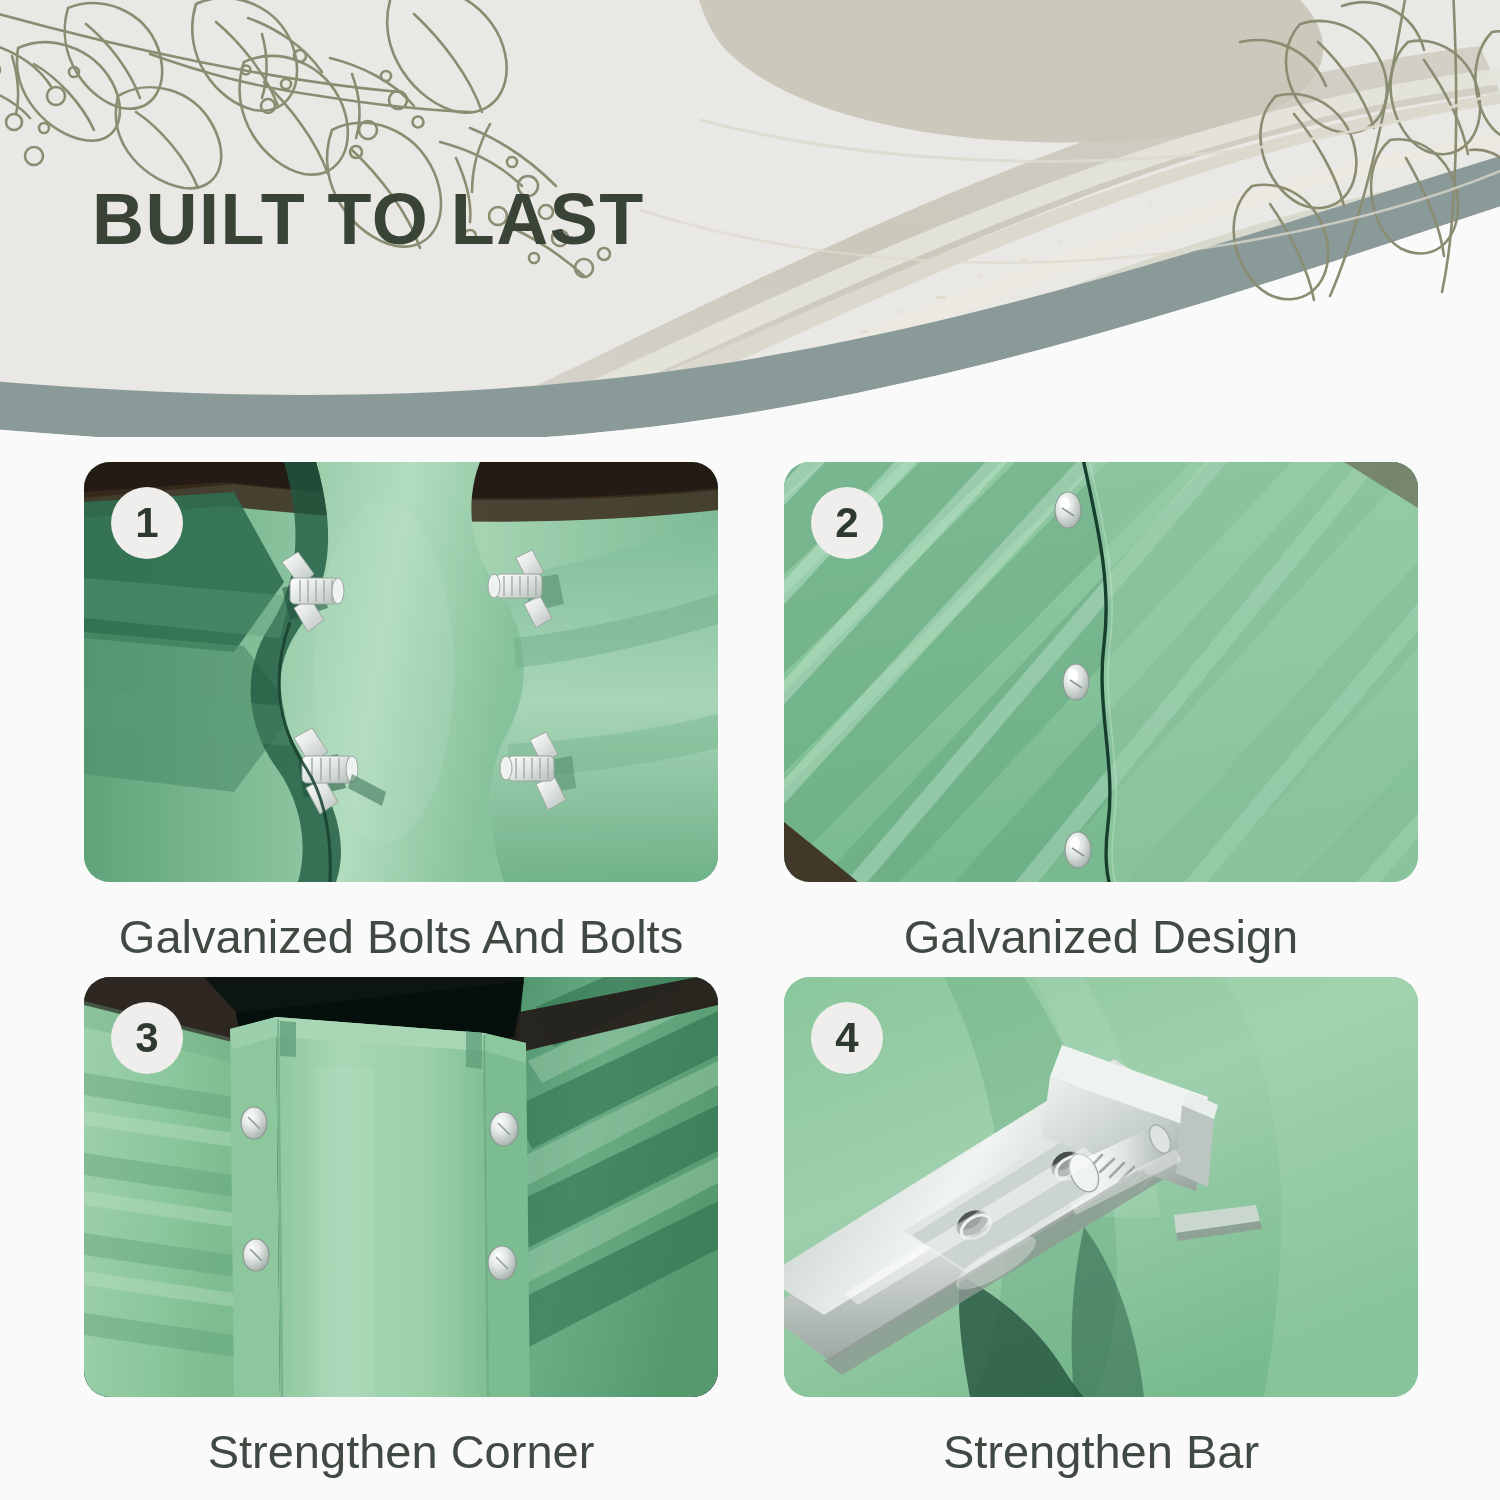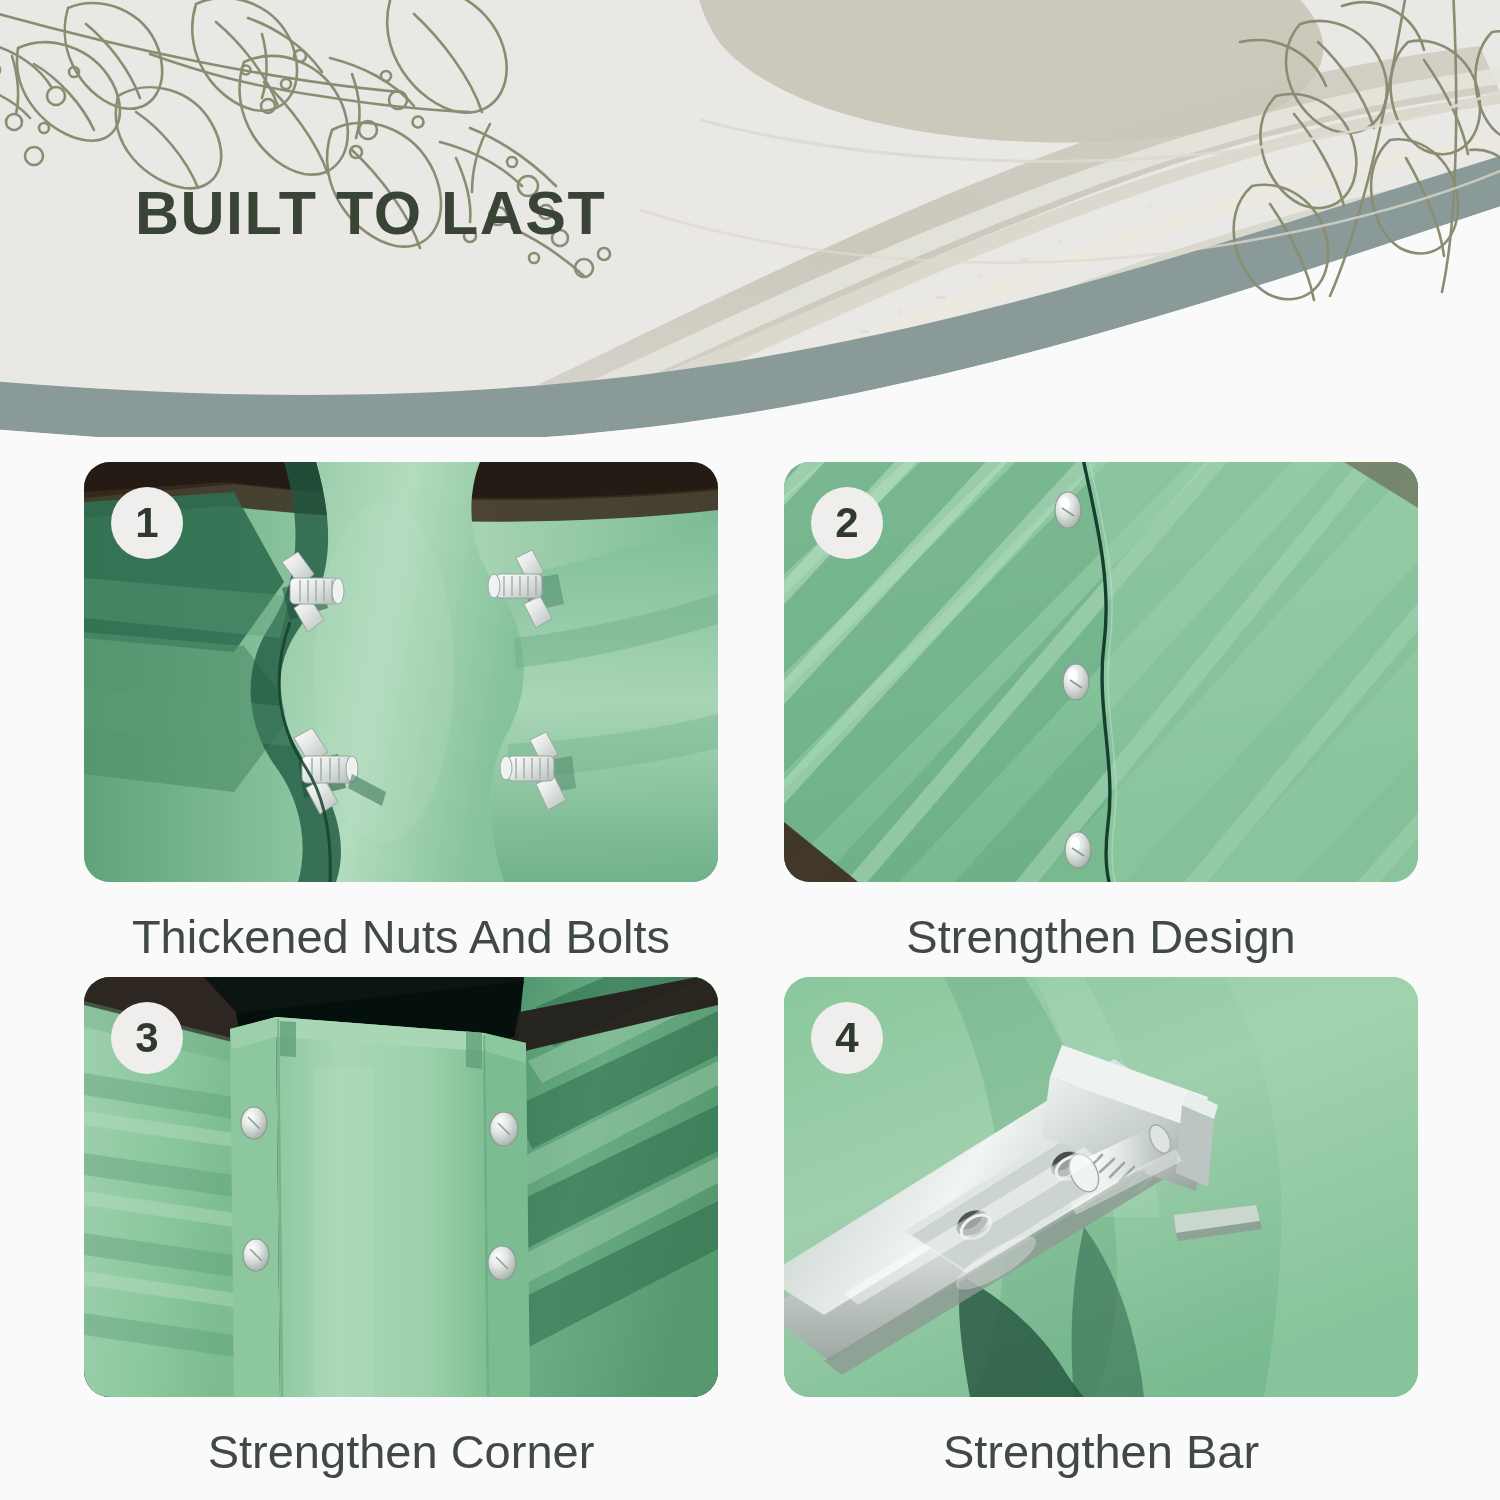--- a/index.html
+++ b/index.html
@@ -31,28 +31,27 @@
     left: 0; top: 0;
     width: 1500px;
     height: 437px;
     display: block;
   }
 
   .page-title {
     position: absolute;
     left: 92px;
     top: 183px;
-    font-size: 61px;
+    font-size: 72px;
     font-weight: bold;
     letter-spacing: 1.5px;
     color: #3a4436;
     line-height: 1;
     white-space: nowrap;
     z-index: 6;
-    margin-left: 43px;
   }
 
   
   .features {
     position: absolute;
     left: 0;
     top: 437px;
     width: 1500px;
     height: 1063px;
     background: #fafafa;
@@ -381,21 +380,21 @@
             <line x1="456" y1="296" x2="456" y2="317"></line>
             <line x1="464" y1="296" x2="464" y2="317"></line>
           </g>
           <ellipse cx="422" cy="306" rx="6" ry="12" fill="#eef2f0" stroke="#9aa6a1" stroke-width="1"></ellipse>
         </g>
 
         <path d="M 206 160 C 188 210 192 262 222 306 C 240 334 248 372 246 420" stroke="#17402e" stroke-width="3" fill="none" opacity="0.85"></path>
       </svg>
       <div class="badge">1</div>
     </div>
-    <div class="caption">Thickened Nuts And Bolts</div>
+    <div class="caption">Galvanized Bolts And Bolts</div>
   </div>
 
   <div class="feature-card pos-2">
     <div class="photo">
       <svg viewBox="0 0 634 420" preserveAspectRatio="none">
         <defs>
           <linearGradient id="g2base" x1="0" y1="0" x2="0.3" y2="1">
             <stop offset="0%" stop-color="#93caa5"></stop>
             <stop offset="50%" stop-color="#87c49b"></stop>
             <stop offset="100%" stop-color="#78b98f"></stop>
@@ -459,21 +458,21 @@
           <ellipse cx="289" cy="214" rx="5" ry="7" fill="#ffffff" opacity="0.85"></ellipse>
           <path d="M 286 218 L 298 226" stroke="#8d9893" stroke-width="1.6"></path>
 
           <ellipse cx="294" cy="388" rx="13" ry="18" fill="url(#rivet2)" stroke="#8d9893" stroke-width="1.2"></ellipse>
           <ellipse cx="291" cy="382" rx="5" ry="7" fill="#ffffff" opacity="0.85"></ellipse>
           <path d="M 288 386 L 300 394" stroke="#8d9893" stroke-width="1.6"></path>
         </g>
       </svg>
       <div class="badge">2</div>
     </div>
-    <div class="caption">Strengthen Design</div>
+    <div class="caption">Galvanized Design</div>
   </div>
 
   <div class="feature-card pos-3">
     <div class="photo">
       <svg viewBox="0 0 634 420" preserveAspectRatio="none">
         <defs>
           <linearGradient id="g3left" x1="0" y1="0" x2="1" y2="0.2">
             <stop offset="0%" stop-color="#9ed0ad"></stop>
             <stop offset="60%" stop-color="#8bc79c"></stop>
             <stop offset="100%" stop-color="#7dbd90"></stop>

